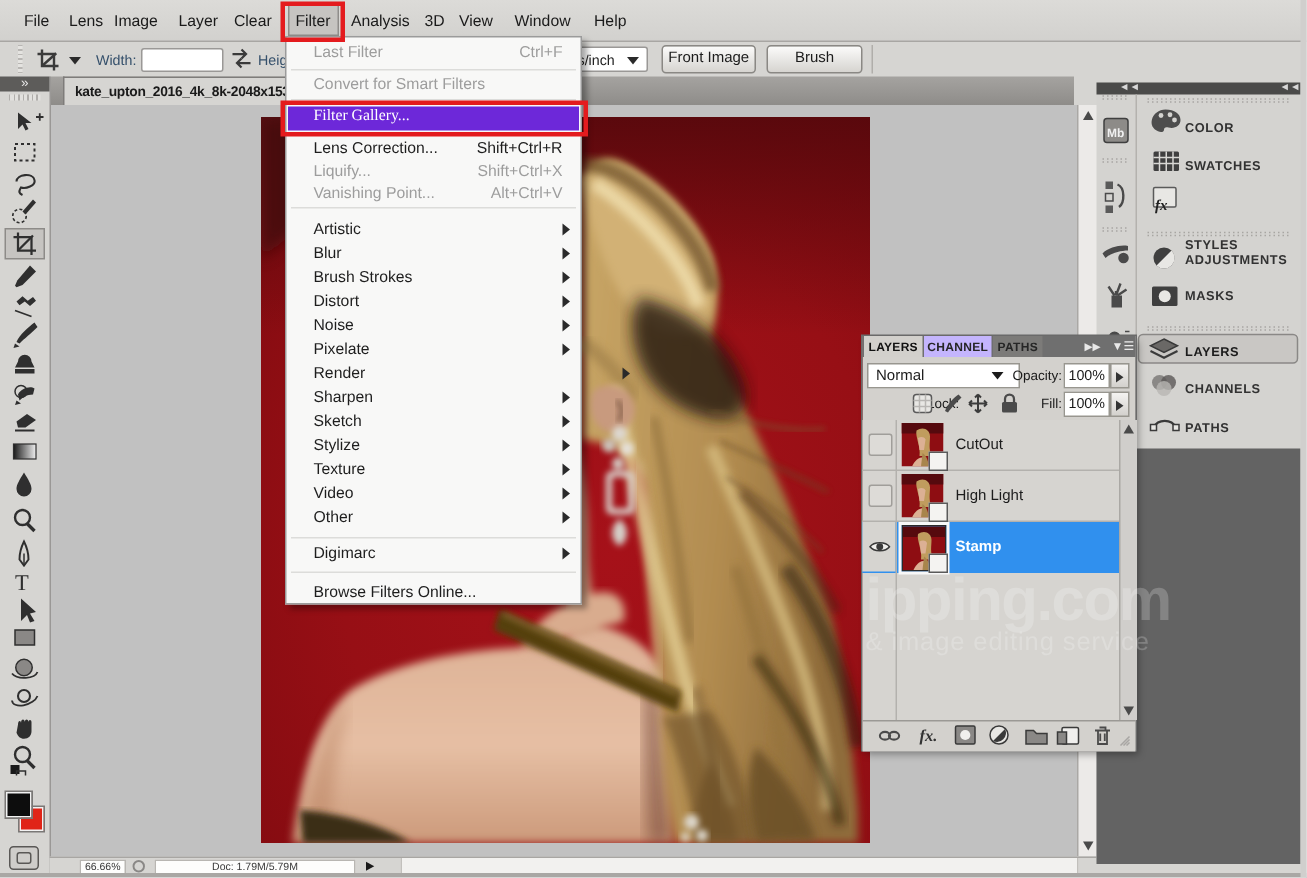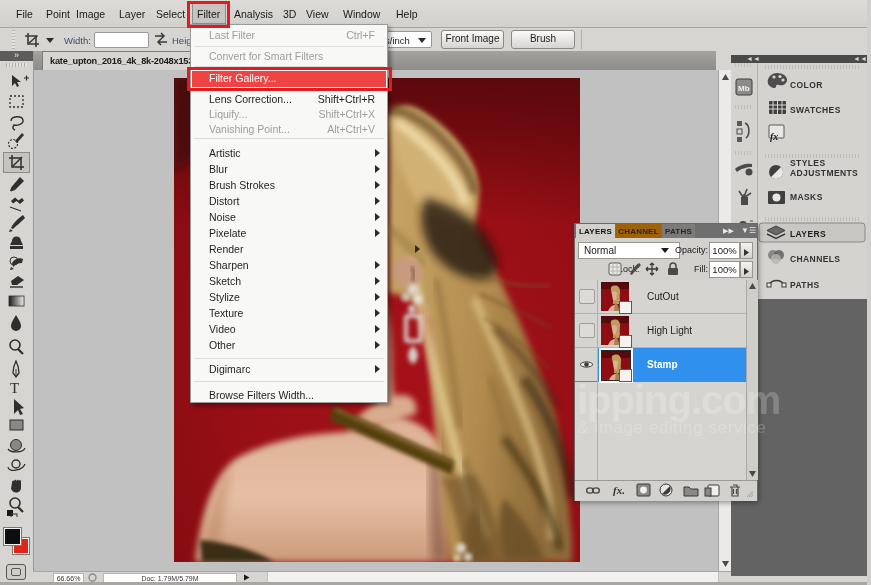--- a/index.html
+++ b/index.html
@@ -32,21 +32,21 @@
 #rightedge{left:867px;top:0px;width:4px;height:585px;background:#d0cfcd;}
 .lbl{font-size:8.5px;font-weight:bold;color:#323232;letter-spacing:0.4px;}
 
 #lpanel{left:575px;top:224px;width:182px;height:276px;background:#d3d1cd;outline:1px solid #6a6a6a;box-shadow:2px 3px 5px rgba(0,0,0,0.35);}
 #ltabs{position:absolute;left:0;top:0;width:182px;height:14px;background:#6f6f6f;}
 .ltab{position:absolute;top:0;height:14px;font-size:8px;font-weight:bold;text-align:center;line-height:15px;letter-spacing:0.2px;}
 #lrows{position:absolute;left:0;top:56px;width:171px;height:200px;background:#d6d4d0;}
 .lrow{position:absolute;left:0;width:171px;height:33px;border-bottom:1px solid #b3b1ad;}
 .eyebox{position:absolute;left:4px;top:9px;width:14px;height:13px;background:#dddbd7;border:1px solid #a09e9a;border-radius:2px;}
 .thumb{position:absolute;left:26px;top:2px;width:28px;height:29px;}
-.lname{position:absolute;left:72px;top:11px;font-size:10px;color:#1d1d1d;}
+.lname{position:absolute;left:62px;top:11px;font-size:10px;color:#1d1d1d;}
 #lbottom{position:absolute;left:0;top:256px;width:182px;height:20px;background:#d3d1cd;border-top:1px solid #9b9995;}
 #lscroll{position:absolute;left:171px;top:56px;width:11px;height:200px;background:#d0cecb;border-left:1px solid #aaa8a4;}
 
 #fmenu{left:190px;top:24px;width:198px;height:379px;background:#f8f8f7;border:1px solid #9b9b9b;box-shadow:3px 3px 4px rgba(0,0,0,0.35);box-sizing:border-box;}
 .mitem{position:absolute;left:1px;width:194px;height:16px;font-size:10.5px;}
 .mitem .t{position:absolute;left:17px;top:1px;}
 .mitem .s{position:absolute;right:11px;top:1px;}
 .mitem .ar{position:absolute;right:6px;top:3px;width:0;height:0;border-left:5px solid #2a2a2a;border-top:4px solid transparent;border-bottom:4px solid transparent;}
 .msep{position:absolute;left:3px;width:190px;height:1px;background:#dcdcda;}
 .gray{color:#9d9d9d;}
@@ -54,24 +54,24 @@
 
 #wmark{left:576px;top:378px;width:295px;height:62px;overflow:hidden;color:rgba(255,255,255,0.21);z-index:50;pointer-events:none;}
 </style>
 </head>
 <body>
 <div id="app">
 
 <div class="ab" id="menubar">
   <div id="filterbtn"></div>
   <span class="mi" style="left:16px;">File</span>
-  <span class="mi" style="left:46px;">Point</span>
+  <span class="mi" style="left:46px;">Lens</span>
   <span class="mi" style="left:76px;">Image</span>
   <span class="mi" style="left:119px;">Layer</span>
-  <span class="mi" style="left:156px;">Select</span>
+  <span class="mi" style="left:156px;">Clear</span>
   <span class="mi" style="left:197px;">Filter</span>
   <span class="mi" style="left:234px;">Analysis</span>
   <span class="mi" style="left:283px;">3D</span>
   <span class="mi" style="left:306px;">View</span>
   <span class="mi" style="left:343px;">Window</span>
   <span class="mi" style="left:396px;">Help</span>
 </div>
 
 <div class="ab" id="optbar">
   <svg class="ab" style="left:24px;top:4px;" width="30" height="16" viewBox="0 0 30 16">
@@ -392,21 +392,21 @@
   <span class="ab lbl" style="left:59px;top:137px;">MASKS</span>
   <span class="ab lbl" style="left:59px;top:174px;color:#1c1c1c;">LAYERS</span>
   <span class="ab lbl" style="left:59px;top:199px;">CHANNELS</span>
   <span class="ab lbl" style="left:59px;top:225px;">PATHS</span>
 </div>
 <div class="ab" id="rightedge"></div>
 
 <div class="ab" id="lpanel">
   <div id="ltabs">
     <div class="ltab" style="left:1px;width:39px;background:#d2d0cc;color:#111;">LAYERS</div>
-    <div class="ltab" style="left:41px;width:45px;background:#a16207;color:#262626;">CHANNEL</div>
+    <div class="ltab" style="left:41px;width:45px;background:#c4b5fd;color:#262626;">CHANNEL</div>
     <div class="ltab" style="left:87px;width:33px;background:#7c7b79;color:#262626;">PATHS</div>
     <span style="position:absolute;left:148px;top:3px;font-size:7px;color:#e8e8e8;">▶▶</span>
     <span style="position:absolute;left:166px;top:2px;font-size:8px;color:#e8e8e8;">▼☰</span>
   </div>
 
   <div class="ab" style="left:3px;top:18px;width:95px;height:15px;background:#fff;border:1px solid #98968f;font-size:10px;color:#1a1a1a;line-height:15px;padding-left:5px;">Normal</div>
   <svg class="ab" style="left:86px;top:24px;" width="9" height="6">
         <path d="M0 0 L8 0 L4 5 Z" fill="#1a1a1a"></path>
       </svg>
   <span class="ab" style="left:100px;top:21px;font-size:9px;color:#1a1a1a;">Opacity:</span>
@@ -513,21 +513,21 @@
 <div class="ab" id="fmenu">
   <div class="mitem gray" style="top:3px;">
         <span class="t">Last Filter</span>
         <span class="s">Ctrl+F</span>
       </div>
   <div class="msep" style="top:21px;"></div>
   <div class="mitem gray" style="top:24px;">
         <span class="t">Convert for Smart Filters</span>
       </div>
   <div class="msep" style="top:41px;"></div>
-  <div class="mitem" style="top:46px;background:#ef4444;color:#fff;">
+  <div class="mitem" style="top:46px;background:#6d28d9;color:#fff;font-family:Liberation Serif, serif;">
         <span class="t">Filter Gallery...</span>
       </div>
   <div class="mitem dark" style="top:67px;">
         <span class="t">Lens Correction...</span>
         <span class="s">Shift+Ctrl+R</span>
       </div>
   <div class="mitem gray" style="top:82px;">
         <span class="t">Liquify...</span>
         <span class="s">Shift+Ctrl+X</span>
       </div>
@@ -588,19 +588,19 @@
         <span class="t">Other</span>
         <span class="ar"></span>
       </div>
   <div class="msep" style="top:333px;"></div>
   <div class="mitem dark" style="top:337px;">
         <span class="t">Digimarc</span>
         <span class="ar"></span>
       </div>
   <div class="msep" style="top:356px;"></div>
   <div class="mitem dark" style="top:363px;">
-        <span class="t">Browse Filters Width...</span>
+        <span class="t">Browse Filters Online...</span>
       </div>
 </div>
 <div class="ab" id="fgred" style="left:187px;top:67px;width:205px;height:24px;border:3px solid #e41b1e;box-sizing:border-box;z-index:60;"></div>
 <div class="ab" id="filterred"></div>
 
 </div>
 
 </body></html>

